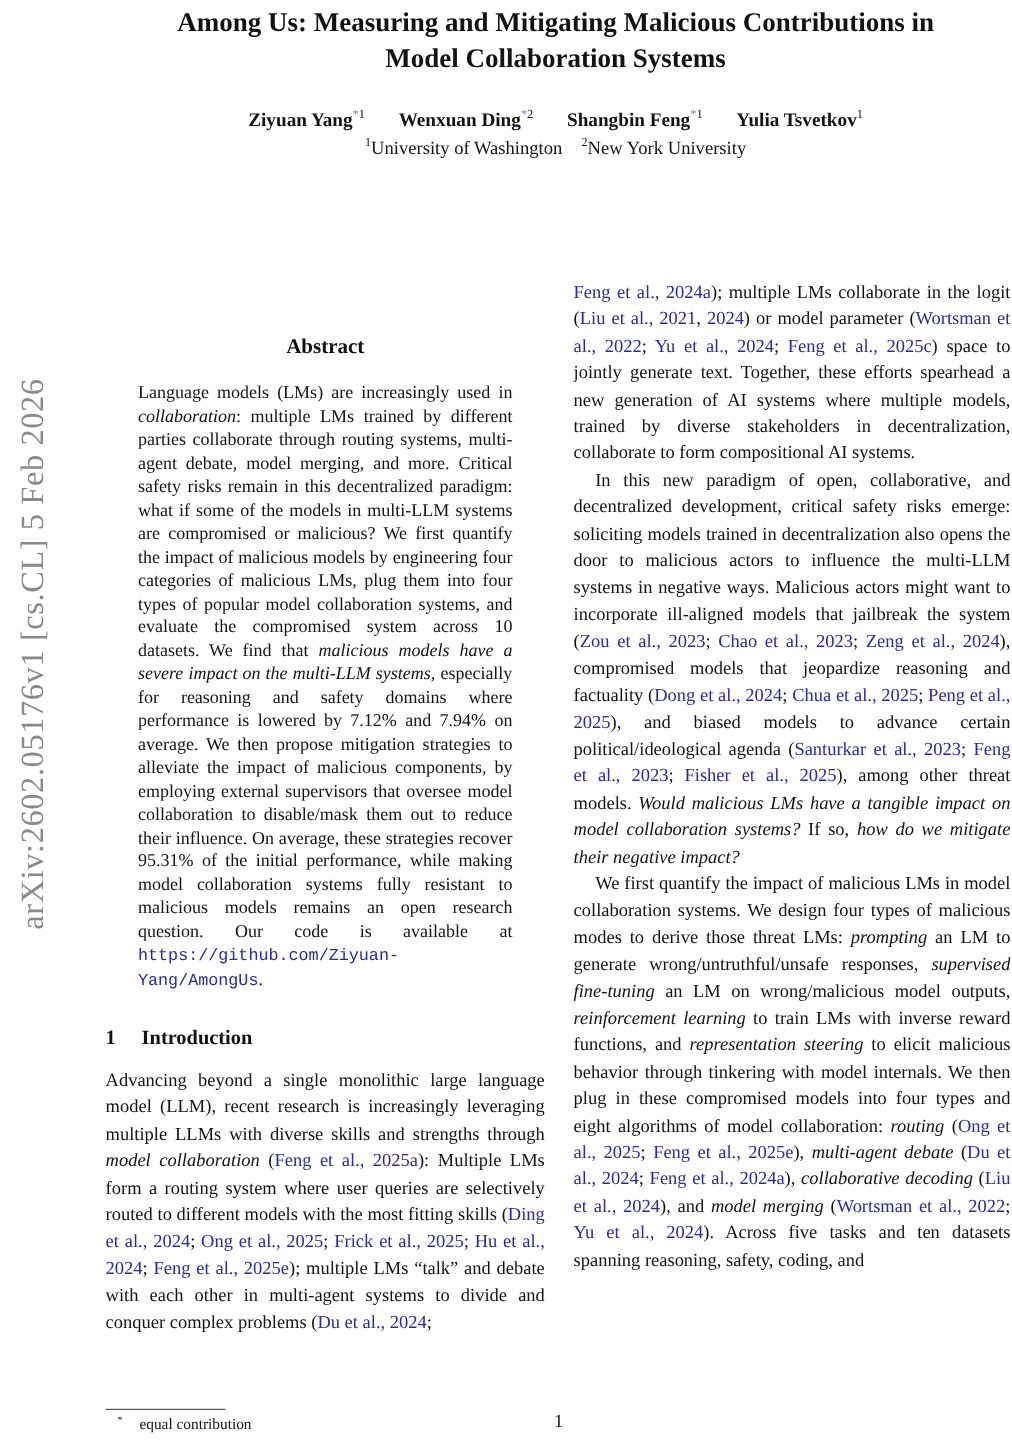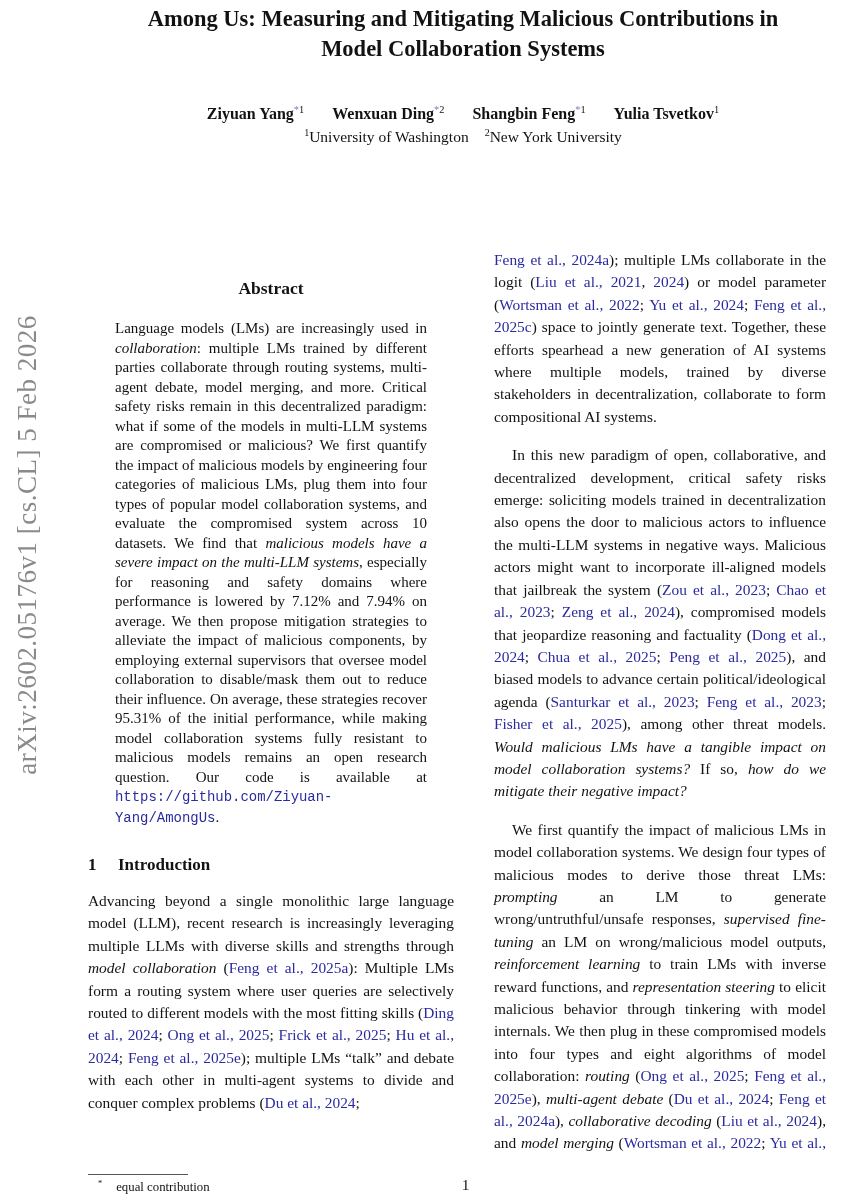--- a/index.html
+++ b/index.html
@@ -22,21 +22,21 @@
     position:absolute;top:545px;left:27px;
     transform:translate(-50%,-50%) rotate(-90deg);
     white-space:nowrap;
     font-size:27px;
     color:var(--margin-gray);
     letter-spacing:.5px;
   }
   
   .header{position:absolute;left:85px;top:4px;width:756px;text-align:center;}
   .title-line{font-weight:bold;font-size:22.5px;line-height:30px;}
-  .authors{margin-top:40px;font-size:16px;line-height:20px;}
+  .authors{margin-top:27px;font-size:16px;line-height:20px;}
   .authors .b{font-weight:bold;}
   .affils{margin-top:3px;font-size:15.5px;line-height:20px;}
   .emails{
     margin-top:2px;
     font-family:"Liberation Mono", monospace;
     font-size:15px;line-height:20px;
     white-space:pre;
   }
   sup{font-size:65%;line-height:0;}
   .gap{display:inline-block;width:28px;}
@@ -55,21 +55,21 @@
     text-align:justify;
   }
   .section-heading{margin-top:27px;font-size:17px;font-weight:bold;}
   .section-heading .num{display:inline-block;width:30px;}
   .body-text{font-size:15.4px;line-height:22.4px;text-align:justify;}
   .intro-body{margin-top:15px;height:253px;overflow:hidden;}
   .col-right{
     position:absolute;left:478px;top:233px;width:364px;height:925px;
     overflow:hidden;
   }
-  .col-right p{margin:16px;}
+  .col-right p{margin:0;}
   .p-indent{text-indent:18px;}
   
   .footnote{
     position:absolute;left:88px;top:1174px;width:360px;
     font-size:12.8px;line-height:16px;
   }
   .footnote-rule{width:100px;border-top:1.2px solid #555;margin-bottom:4px;}
   .footnote-text{padding-left:10px;}
   .footnote-text .fn-gap{display:inline-block;width:14px;}
   

